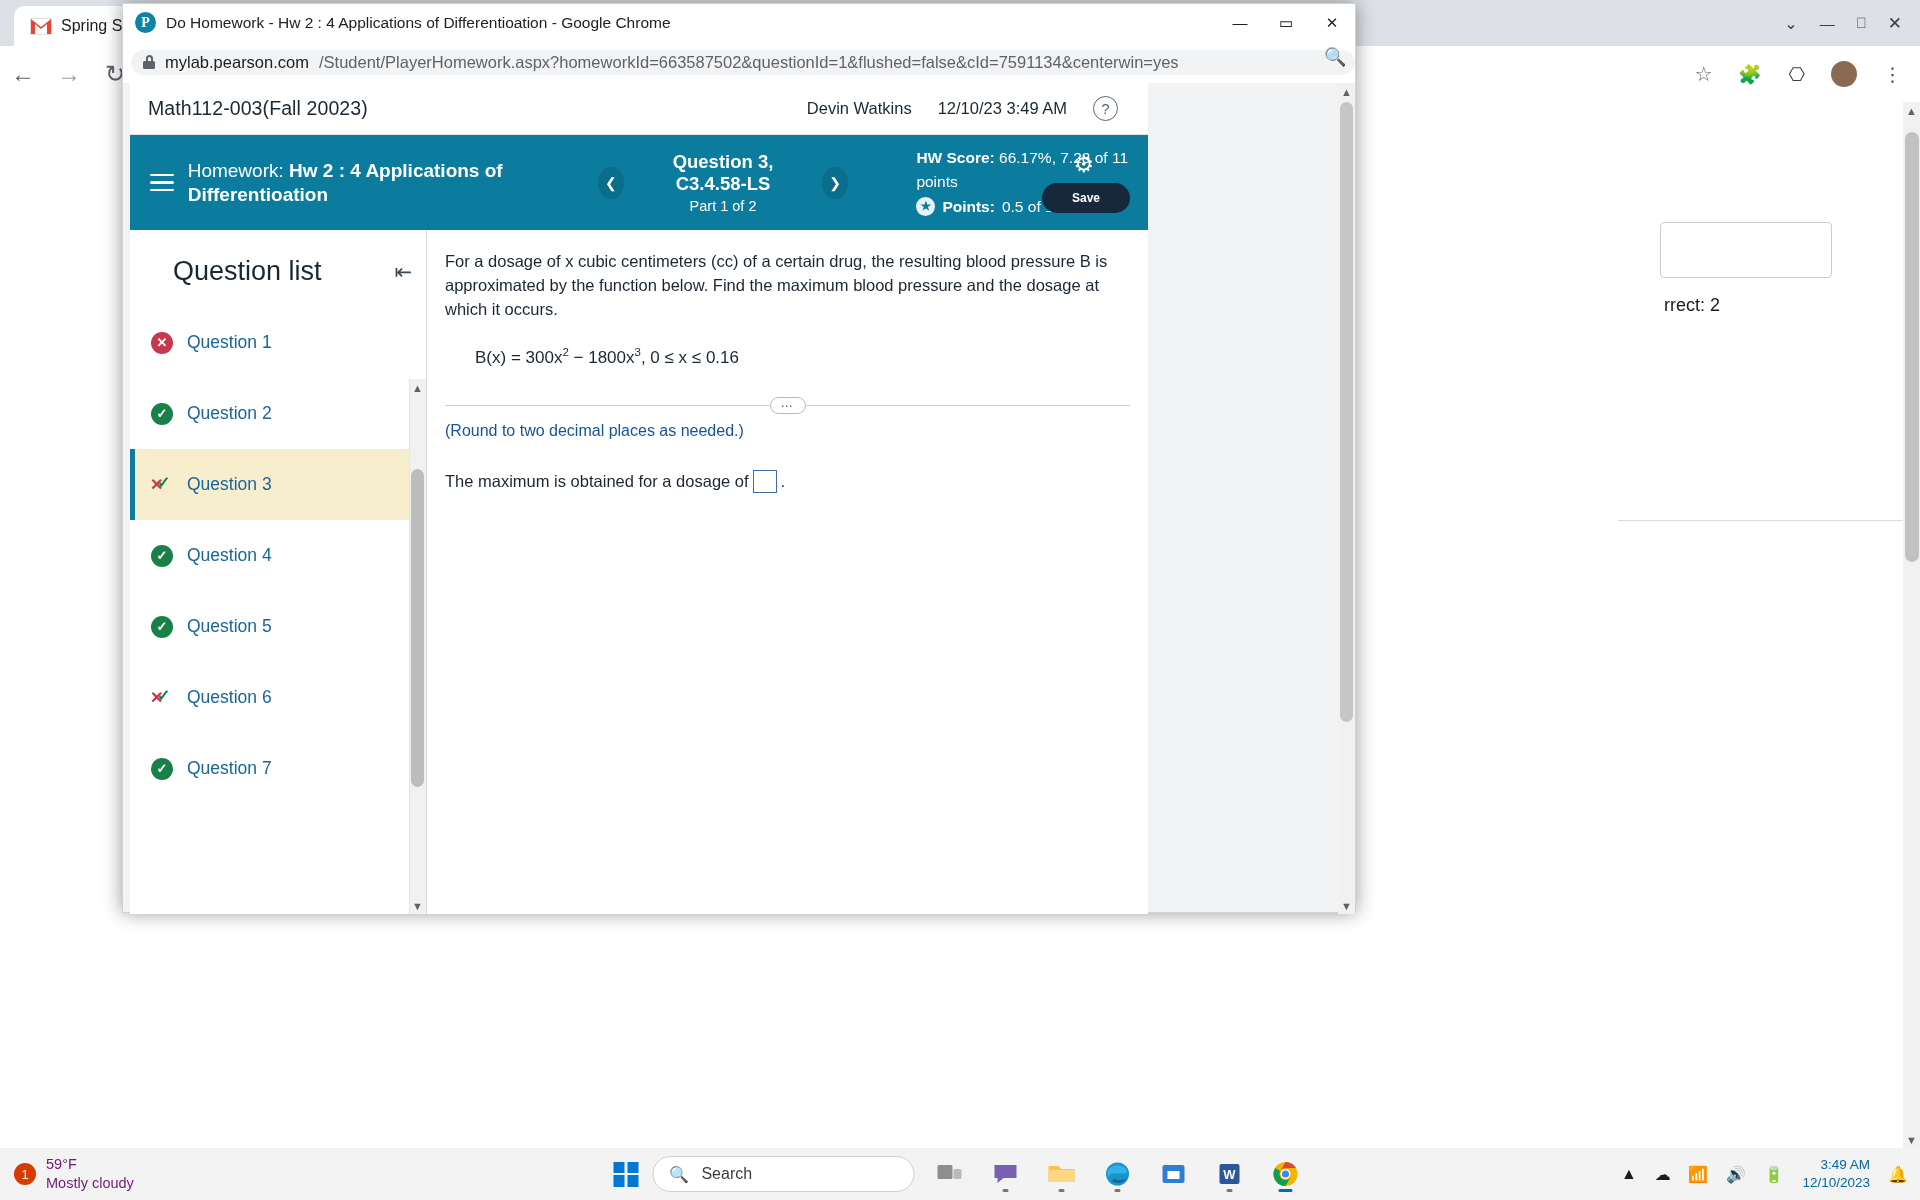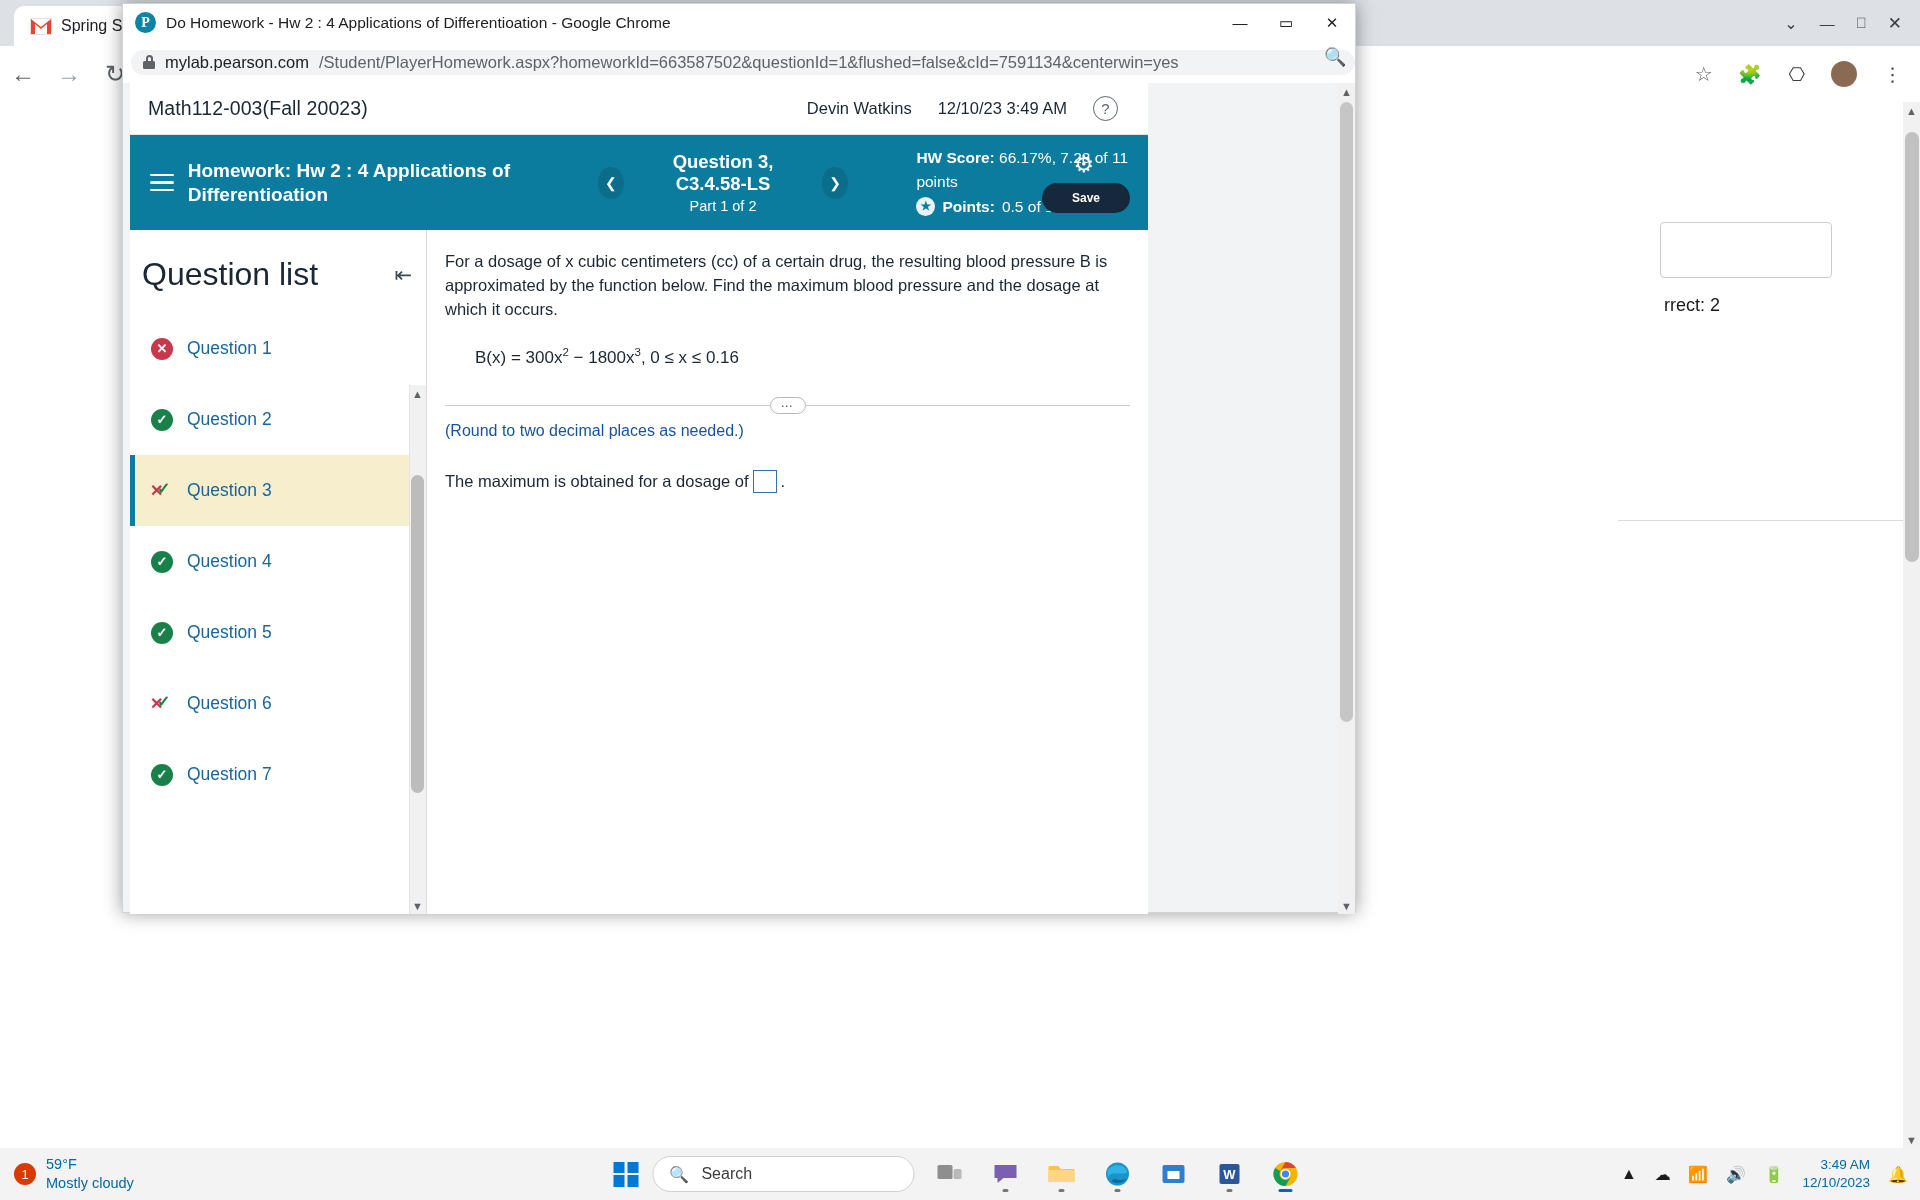--- a/index.html
+++ b/index.html
@@ -139,21 +139,21 @@
   }
 
   
   #ml-teal {
     background: #0b7c9e; height: 95px; display: flex; align-items: center;
     padding: 0 14px 0 20px; position: relative; color: #fff;
   }
   #hamburger { width: 28px; display: flex; flex-direction: column; gap: 5px; margin-right: 14px; }
   #hamburger span { display: block; height: 2.5px; background: #fff; border-radius: 2px; }
   #hw-title { font-size: 19px; font-weight: bold; line-height: 1.25; max-width: 380px; }
-  #hw-title .lbl { font-weight: bold; }
+  #hw-title .lbl { font-weight: normal; }
   #q-nav { display: flex; align-items: center; gap: 16px; margin-left: 30px; }
   .circ-btn {
     width: 32px; height: 32px; border-radius: 50%; background: #0a6d8b;
     display: flex; align-items: center; justify-content: center; color: #fff; font-size: 14px;
   }
   #q-nav-mid { text-align: center; }
   #q-title { font-size: 18.5px; font-weight: bold; }
   #q-part { font-size: 14.5px; margin-top: 3px; }
   #score-block { margin-left: 68px; font-size: 15.5px; line-height: 1.55; }
   #score-block b { font-weight: bold; }
@@ -178,21 +178,21 @@
   
   #ml-body { display: flex; height: 684px; }
   #qlist-pane {
     width: 297px; border-right: 1px solid #d9dcdf; position: relative; background: #fff;
     display: flex; flex-direction: column;
   }
   #qlist-head {
     display: flex; align-items: center; justify-content: space-between;
     padding: 26px 14px 20px 12px;
   }
-  #qlist-title { font-size: 32px; color: #1b2733; }
+  #qlist-title { font-size: 27px; color: #1b2733; margin-left: 31px; }
   #collapse-ico { color: #3b4a57; font-size: 21px; }
   #qlist-scroll { flex: 1; overflow: hidden; position: relative; }
   .q-item {
     display: flex; align-items: center; gap: 14px; height: 71px; padding-left: 16px;
     border-left: 5px solid transparent; font-size: 17.5px; color: #18669b;
   }
   .q-item.active { background: #f7eece; border-left-color: #0b7c9e; }
   .badge { width: 22px; height: 22px; border-radius: 50%; display: flex; align-items: center;
            justify-content: center; color: #fff; font-size: 13px; font-weight: bold; flex: none; }
   .badge.ok { background: #188048; }
@@ -232,21 +232,21 @@
   #round-note { margin-top: 9px; font-size: 16px; color: #16529e; }
 
   
   #taskbar {
     position: absolute; left: 0; bottom: 0; width: 1920px; height: 52px;
     background: #f3f3f3; display: flex; align-items: center;
   }
   #weather { display: flex; align-items: center; gap: 10px; padding-left: 14px; }
   #wx-badge { width: 22px; height: 22px; border-radius: 50%; background: #d83b01; color: #fff;
               font-size: 13px; display: flex; align-items: center; justify-content: center; }
-  #wx-text { font-size: 14.5px; color: #0369a1; line-height: 1.3; }
+  #wx-text { font-size: 14.5px; color: #701a75; line-height: 1.3; }
   #tb-center { position: absolute; left: 50%; transform: translateX(-50%);
                display: flex; align-items: center; gap: 14px; }
   #win-logo { width: 25px; height: 25px; display: grid; grid-template-columns: 1fr 1fr;
               grid-template-rows: 1fr 1fr; gap: 2.5px; }
   #win-logo i { background: #0078d4; display: block; }
   #tb-search {
     width: 262px; height: 36px; background: #fff; border: 1px solid #d0d0d0; border-radius: 18px;
     display: flex; align-items: center; gap: 12px; padding: 0 16px;
     font-size: 16px; color: #3b3b3b;
   }

